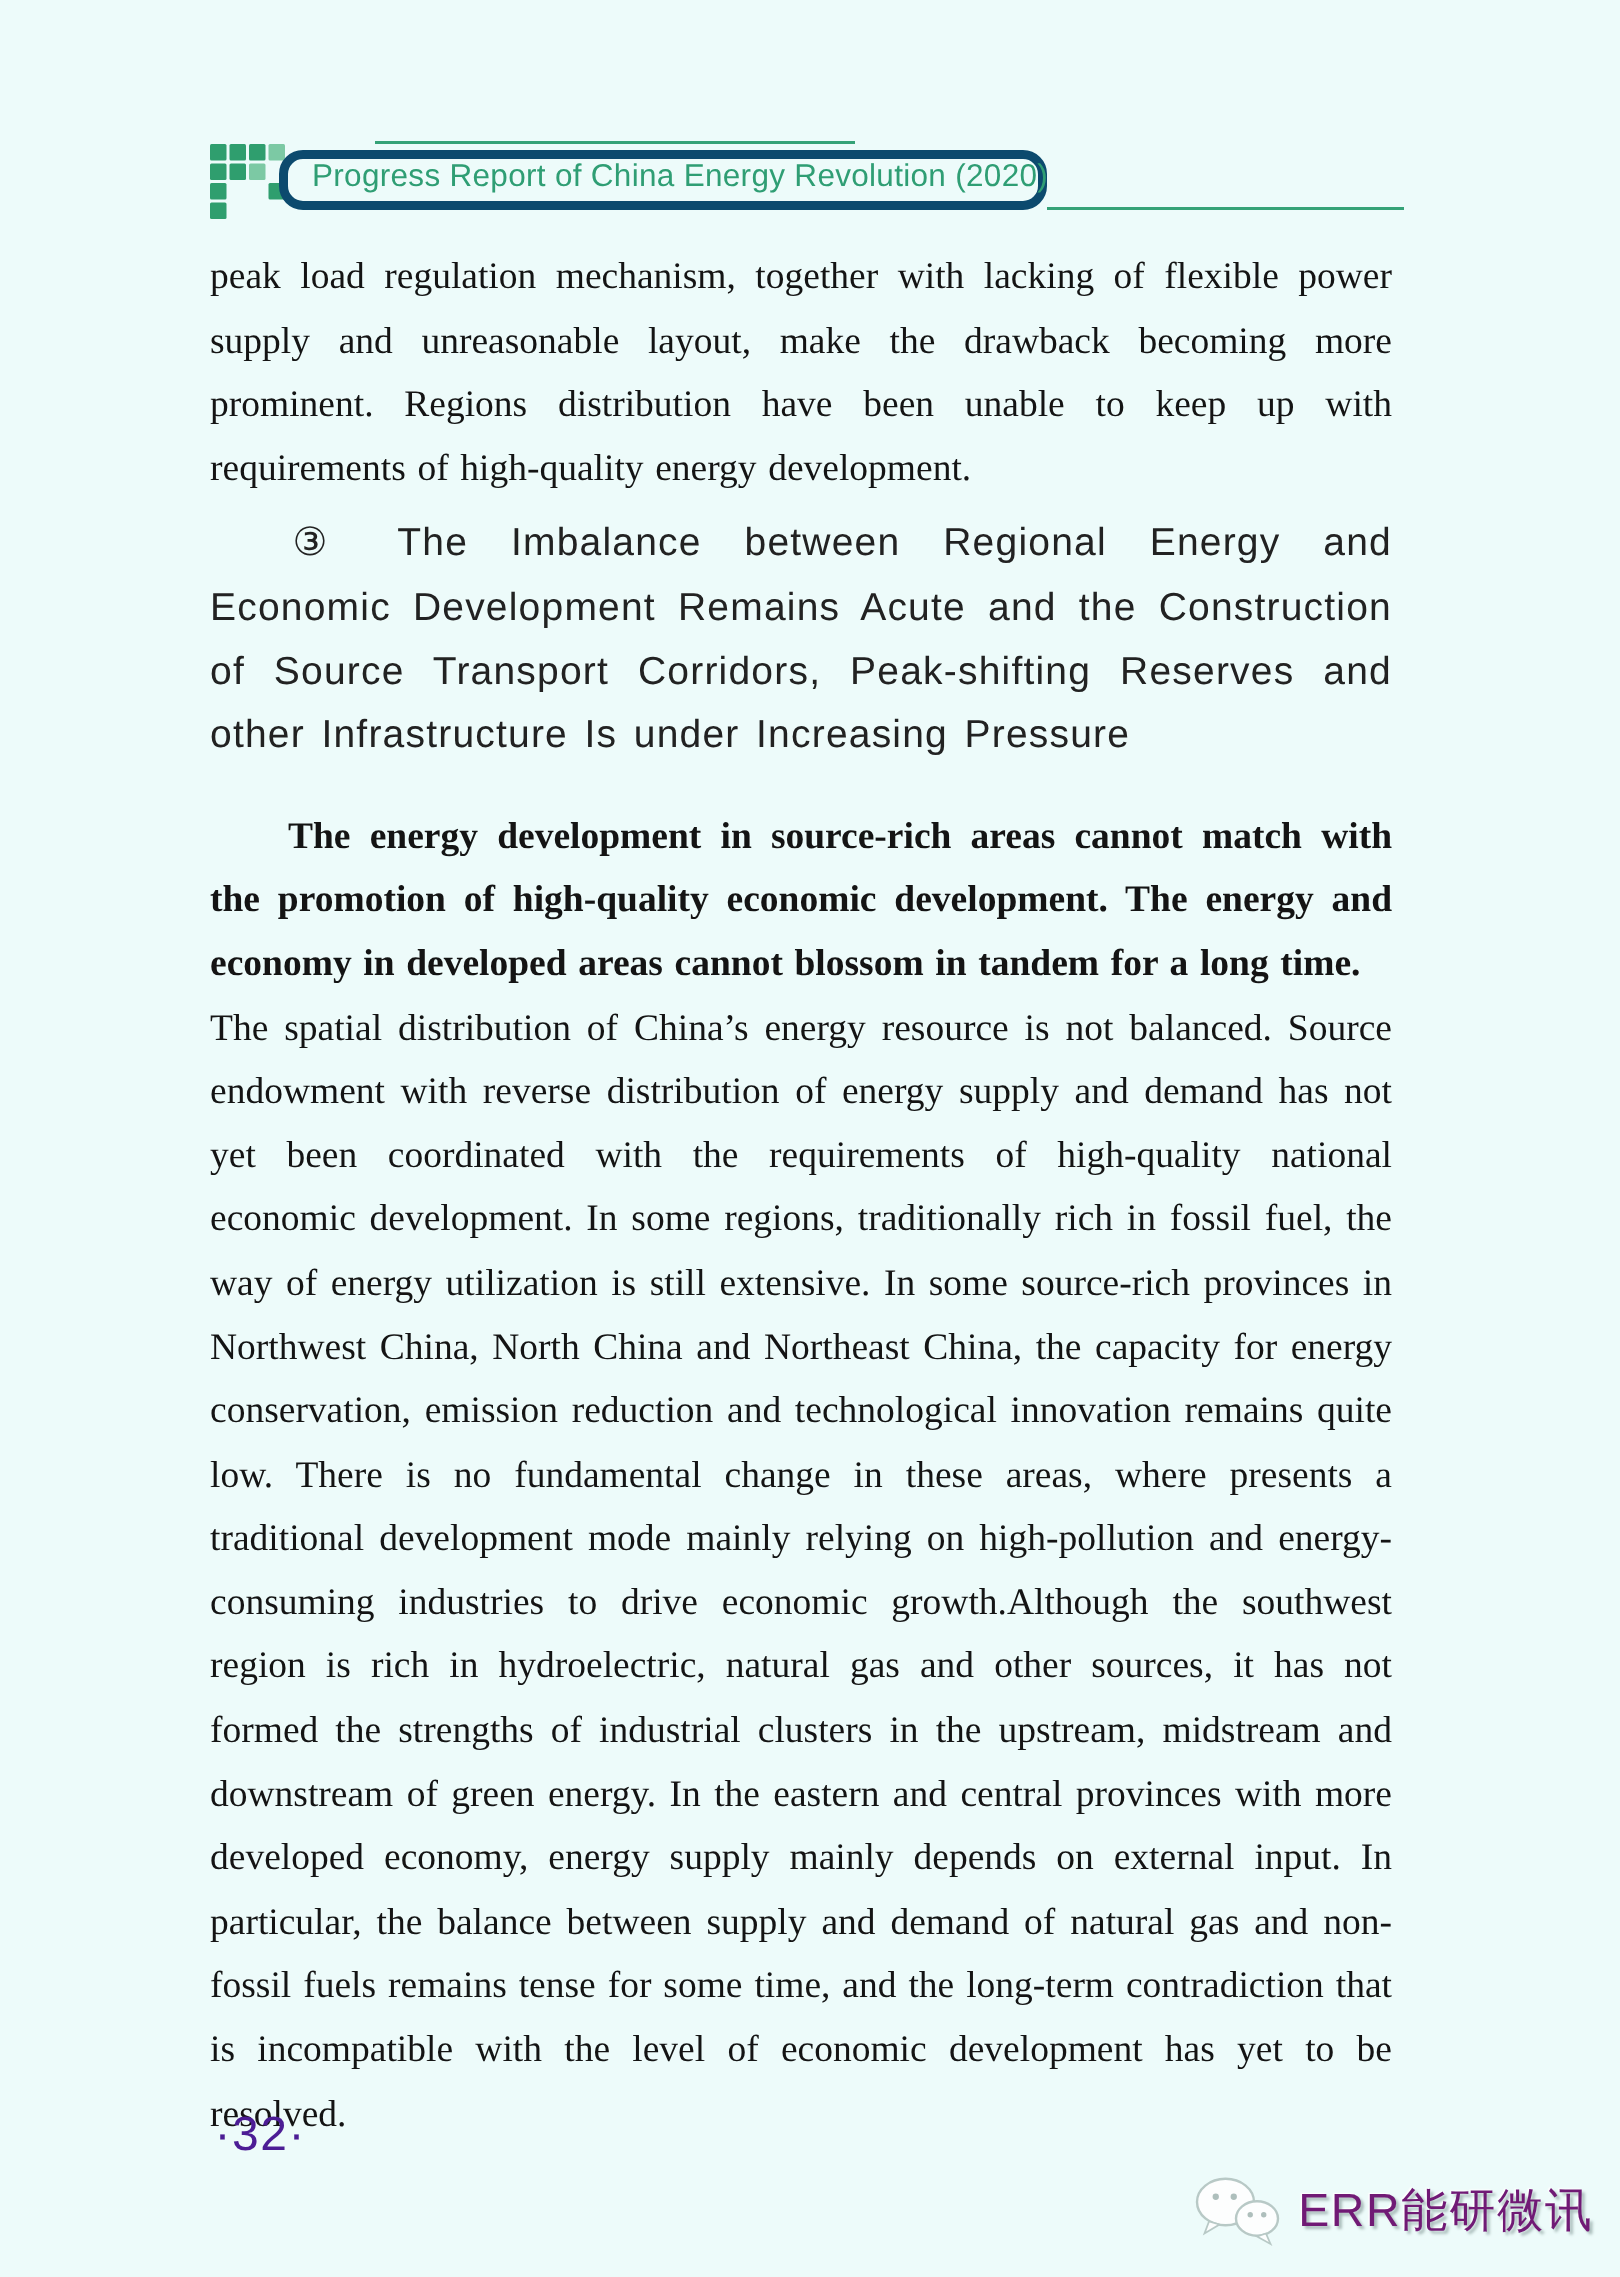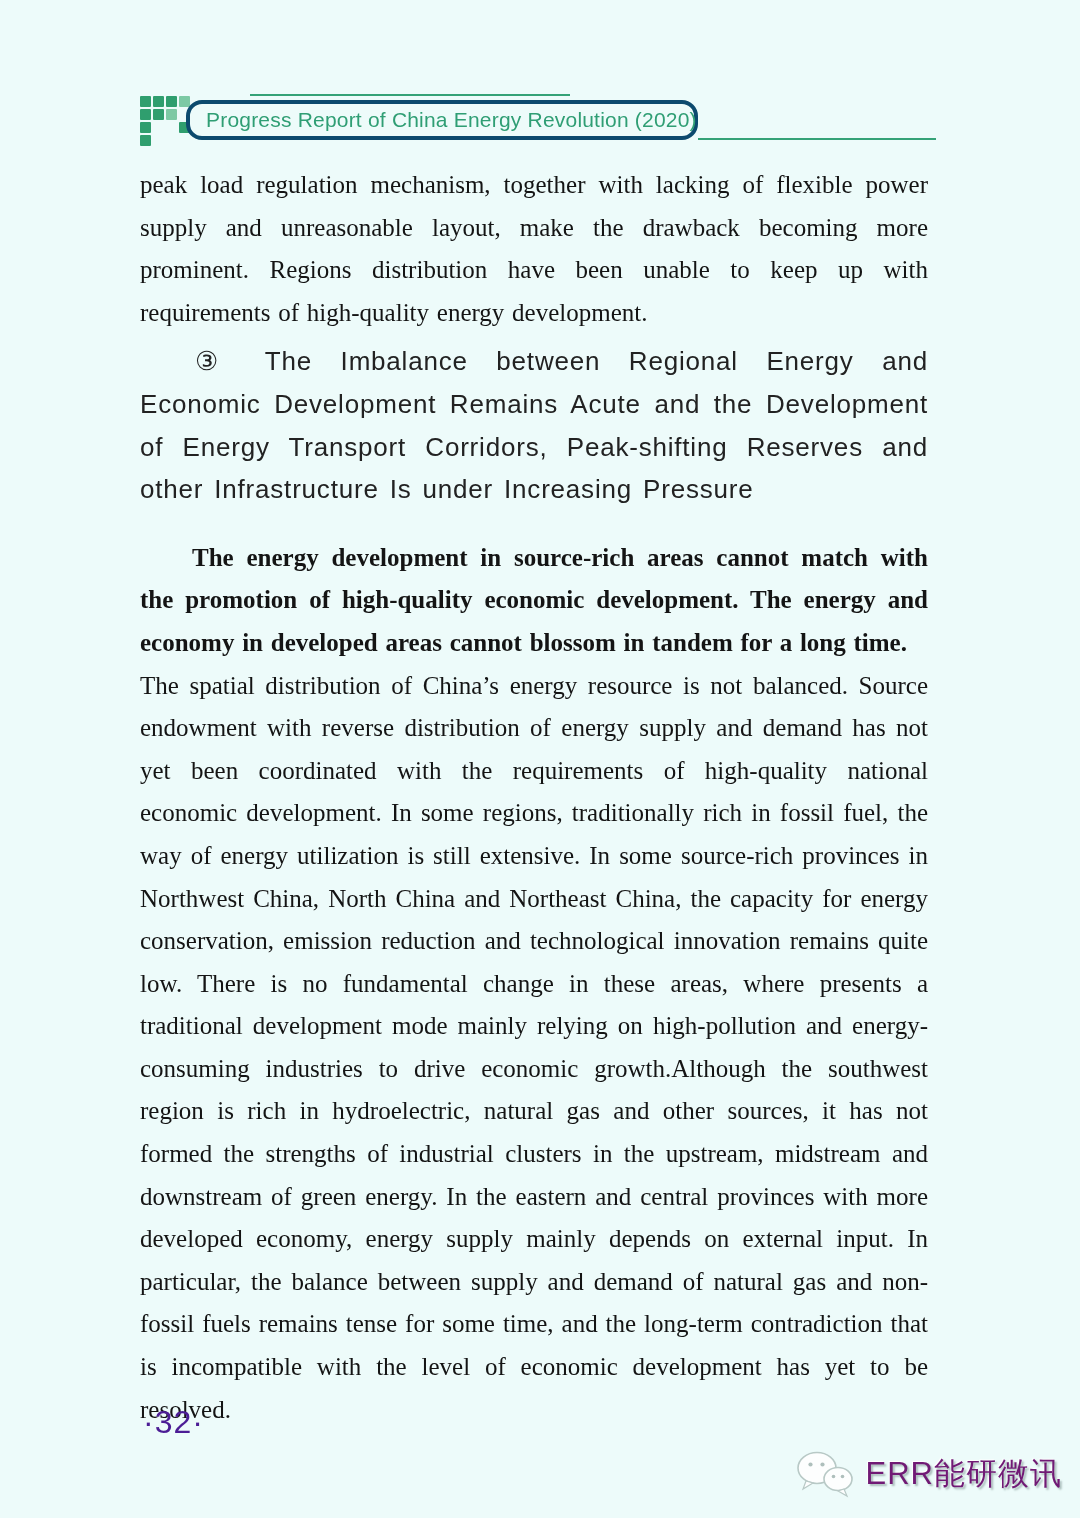--- a/index.html
+++ b/index.html
@@ -24,23 +24,23 @@
     grid-template-rows: repeat(4, 11px);
     gap: 2px;
   }
   .pixel-logo .sq { background: transparent; }
   .pixel-logo .d { background: #2f9e6e; border-radius: 1px; }
   .pixel-logo .l { background: #7cc9a4; border-radius: 1px; }
 
   .title-pill {
     position: absolute; left: 186px; top: 100px;
     width: 512px; height: 40px;
-    border: 4px solid #0c4a6e;
+    border: 6px solid #0c4a6e;
     border-radius: 16px;
-    display: flex; align-items: center;
+    display: flex; align-items: flex-start;
     padding-left: 16px;
     box-sizing: border-box;
     background: transparent;
   }
   .title-pill .title-text {
     font-family: "Liberation Sans", sans-serif;
     font-size: 21px;
     color: #2f9e74;
     letter-spacing: 0.2px;
     white-space: nowrap;
@@ -134,21 +134,21 @@
     <div class="title-pill">
       <span class="title-text">Progress Report of China Energy Revolution (2020)</span>
     </div>
     <div class="accent-line-right"></div>
   </div>
 
   <div class="content">
     <p class="para">peak load regulation mechanism, together with lacking of flexible power supply and unreasonable layout, make the drawback becoming more prominent. Regions distribution have been unable to keep up with requirements of high-quality energy development.</p>
 
     <p class="section-heading"><span>③</span>
-      <span>The Imbalance between Regional Energy and Economic Development Remains Acute and the Development of Energy Transport Corridors, Peak-shifting Reserves and other Infrastructure Is under Increasing Pressure</span></p>
+      <span>The Imbalance between Regional Energy and Economic Development Remains Acute and the Construction of Source Transport Corridors, Peak-shifting Reserves and other Infrastructure Is under Increasing Pressure</span></p>
 
     <p class="para indent bold">The energy development in source-rich areas cannot match with the promotion of high-quality economic development. The energy and economy in developed areas cannot blossom in tandem for a long time.</p>
     <p class="para">The spatial distribution of China’s energy resource is not balanced. Source endowment with reverse distribution of energy supply and demand has not yet been coordinated with the requirements of high-quality national economic development. In some regions, traditionally rich in fossil fuel, the way of energy utilization is still extensive. In some source-rich provinces in Northwest China, North China and Northeast China, the capacity for energy conservation, emission reduction and technological innovation remains quite low. There is no fundamental change in these areas, where presents a traditional development mode mainly relying on high-pollution and energy-consuming industries to drive economic growth.Although the southwest region is rich in hydroelectric, natural gas and other sources, it has not formed the strengths of industrial clusters in the upstream, midstream and downstream of green energy. In the eastern and central provinces with more developed economy, energy supply mainly depends on external input. In particular, the balance between supply and demand of natural gas and non-fossil fuels remains tense for some time, and the long-term contradiction that is incompatible with the level of economic development has yet to be resolved.</p>
   </div>
 
   <div class="page-number">·32·</div>
 
   <div class="watermark">
     <span class="wechat-icon">
       <svg width="62" height="52" viewBox="0 0 62 52">

